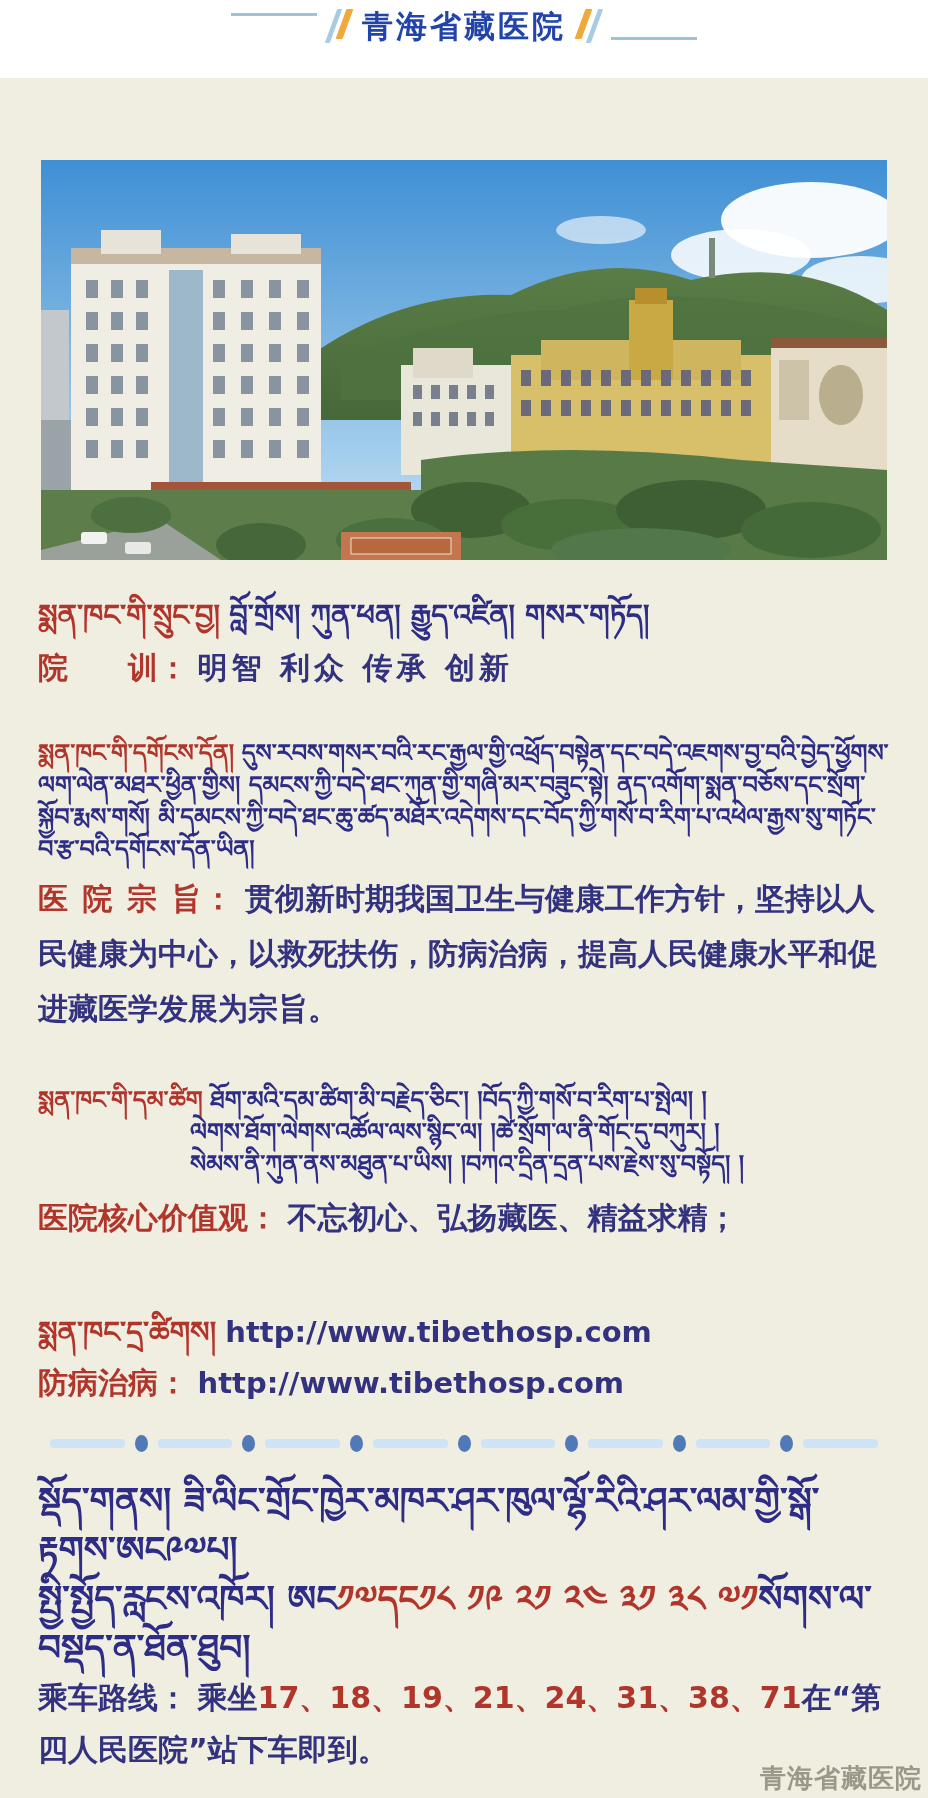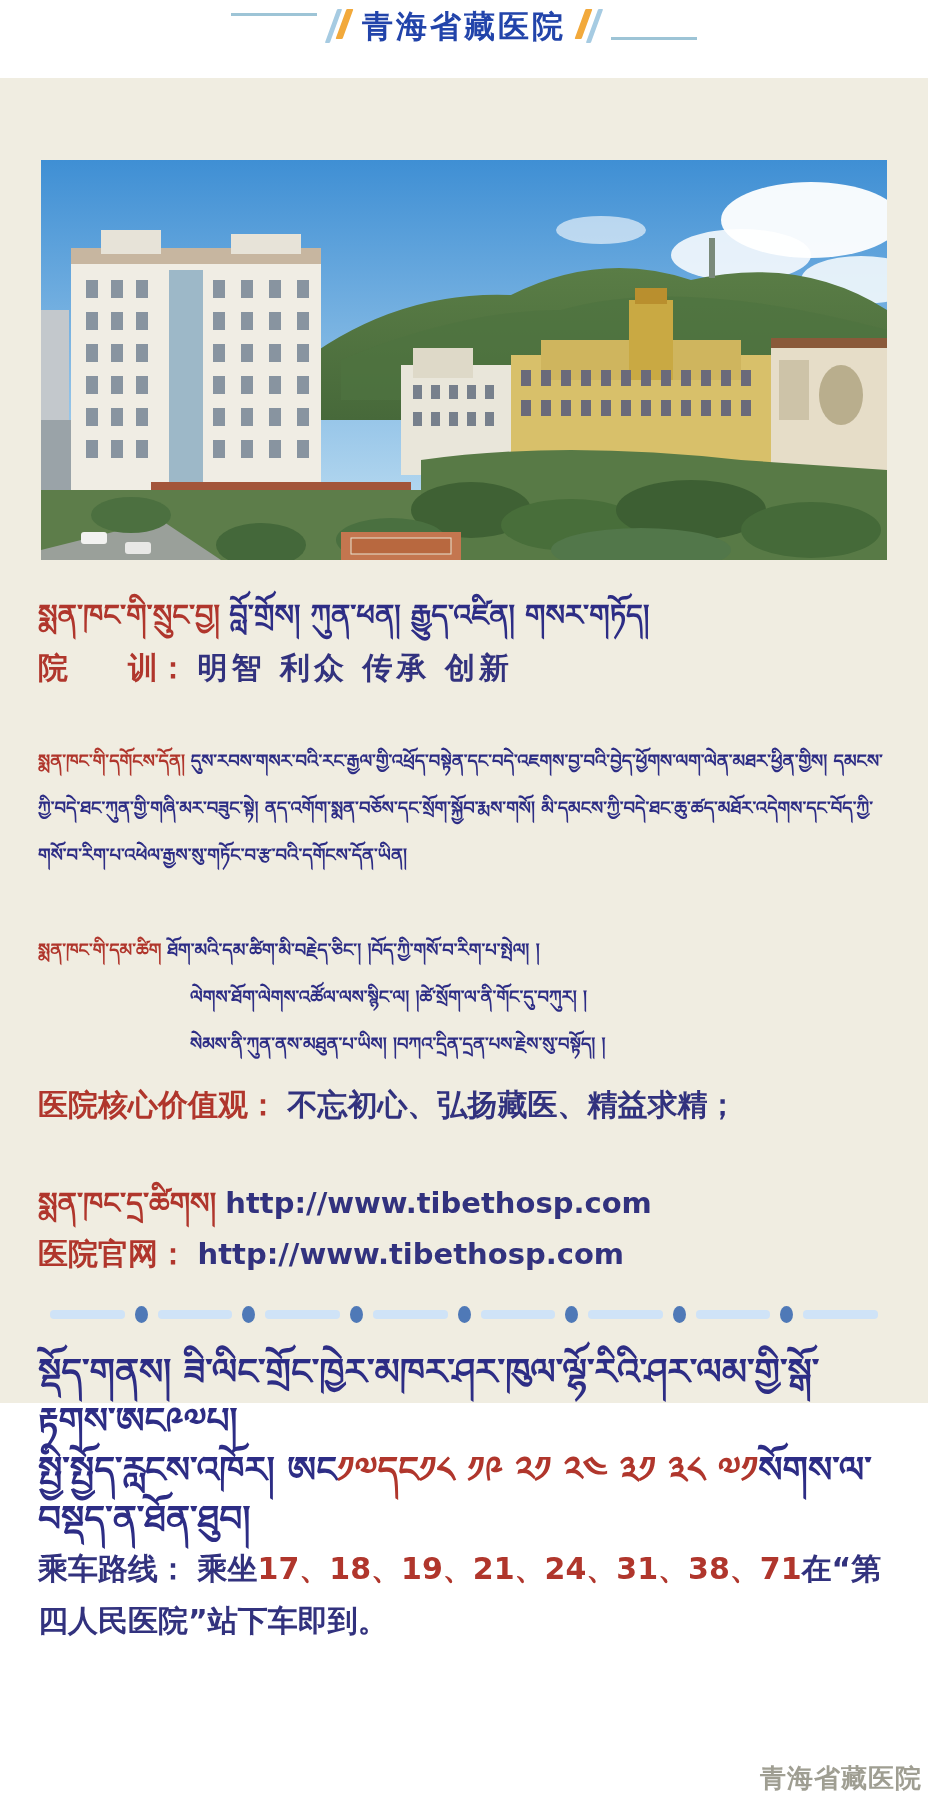--- a/index.html
+++ b/index.html
@@ -25,37 +25,37 @@
   .slash.blue { background: #a6cbe2; width: 5px; height: 34px; }
   .slash.orange { background: #f2a93b; }
   .slash-group { display: flex; gap: 5px; margin: 0 14px; }
   .hdr-title {
     color: #2244aa; font-size: 31px; font-weight: bold; letter-spacing: 3px;
     line-height: 40px;
   }
   
   .page {
     background: #f0ede1;
-    height: 1325px;
+    height: 1720px;
     padding: 0 38px;
   }
   .photo-wrap {
     padding-top: 82px;
     width: 846px; margin: 0 auto;
   }
   .photo-wrap svg { display: block; }
   
   .red   { color: #b0362c; font-weight: bold; }
   .navy  { color: #32327e; font-weight: bold; }
   .tib   { font-weight: bold; }
   .tib-blue { color: #2d2d85; font-weight: bold; }
   .line  { font-size: 29px; line-height: 50px; }
   .cn    { font-size: 30px; line-height: 55px; }
   .sect  { margin-top: 28px; }
-  .tib-par { font-size: 18px; line-height: 47px; }
+  .tib-par { font-size: 24px; line-height: 32px; }
   .hang  { padding-left: 152px; }
   .cn-hang { padding-left: 245px; }
   .url   { color: #32327e; font-weight: bold; font-size: 29px; text-decoration: none; }
   
   .divider {
     margin: 26px 12px 0 12px;
     display: flex; align-items: center;
   }
   .divider .dash { flex: 1; height: 9px; border-radius: 4px; background: #cfe3f7; }
   .divider .dot  { width: 13px; height: 17px; border-radius: 50%; background: #4f79b7; margin: 0 10px; }
@@ -248,46 +248,50 @@
       <span class="red">院　　训：</span>
       <span class="navy" style="letter-spacing:4px;margin-top:13px;">明智 利众 传承 创新</span>
     </div>
   </div>
 
   <div class="sect" style="margin-top:42px;">
     <div class="tib-par">
       <span class="red tib">སྨན་ཁང་གི་དགོངས་དོན།</span>
       <span class="tib-blue">དུས་རབས་གསར་བའི་རང་རྒྱལ་གྱི་འཕྲོད་བསྟེན་དང་བདེ་འཇགས་བྱ་བའི་བྱེད་ཕྱོགས་ལག་ལེན་མཐར་ཕྱིན་གྱིས།  དམངས་ཀྱི་བདེ་ཐང་ཀུན་གྱི་གཞི་མར་བཟུང་སྟེ།  ནད་འགོག་སྨན་བཅོས་དང་སྲོག་སྐྱོབ་རྨས་གསོ།  མི་དམངས་ཀྱི་བདེ་ཐང་ཆུ་ཚད་མཐོར་འདེགས་དང་བོད་ཀྱི་གསོ་བ་རིག་པ་འཕེལ་རྒྱས་སུ་གཏོང་བ་རྩ་བའི་དགོངས་དོན་ཡིན།</span>
     </div>
+    <div class="cn" style="margin-top:6px;">
+      <span class="red" style="letter-spacing:2px;">医 院 宗 旨：</span>
+      <span class="navy">贯彻新时期我国卫生与健康工作方针，坚持以人民健康为中心，以救死扶伤，防病治病，提高人民健康水平和促进藏医学发展为宗旨。</span>
+    </div>
   </div>
 
   <div class="sect" style="margin-top:48px;">
     <div class="tib-par">
       <span class="red tib">སྨན་ཁང་གི་དམ་ཚིག</span>
       <span class="tib-blue">ཐོག་མའི་དམ་ཚིག་མི་བརྗེད་ཅིང་། །བོད་ཀྱི་གསོ་བ་རིག་པ་སྤེལ། །</span>
     </div>
     <div class="tib-par hang">
       <span class="tib-blue">ལེགས་ཐོག་ལེགས་འཚོལ་ལས་སྙིང་ལ། །ཚེ་སྲོག་ལ་ནི་གོང་དུ་བཀུར། །</span>
     </div>
     <div class="tib-par hang">
       <span class="tib-blue">སེམས་ནི་ཀུན་ནས་མཐུན་པ་ཡིས། །བཀའ་དྲིན་དྲན་པས་རྗེས་སུ་བསྟོད། །</span>
     </div>
     <div class="cn" style="margin-top:10px;">
       <span class="red">医院核心价值观：</span>
       <span class="navy">不忘初心、弘扬藏医、精益求精；</span>
     </div>
   </div>
 
-  <div class="sect" style="margin-top:46px;">
+  <div class="sect" style="margin-top:62px;">
     <div class="line">
       <span class="red tib">སྨན་ཁང་དྲ་ཚིགས།</span>
       <a class="url" href="#">http://www.tibethosp.com</a>
     </div>
     <div class="cn" style="line-height:52px;">
-      <span class="red">医院官网：</span>
+      <span class="red">防病治病：</span>
       <a class="url" href="#">http://www.tibethosp.com</a>
     </div>
   </div>
 
   <div class="divider">
     <span class="dash"></span>
       <span class="dot"></span>
       <span class="dash"></span>
       <span class="dot"></span>
     <span class="dash"></span>

